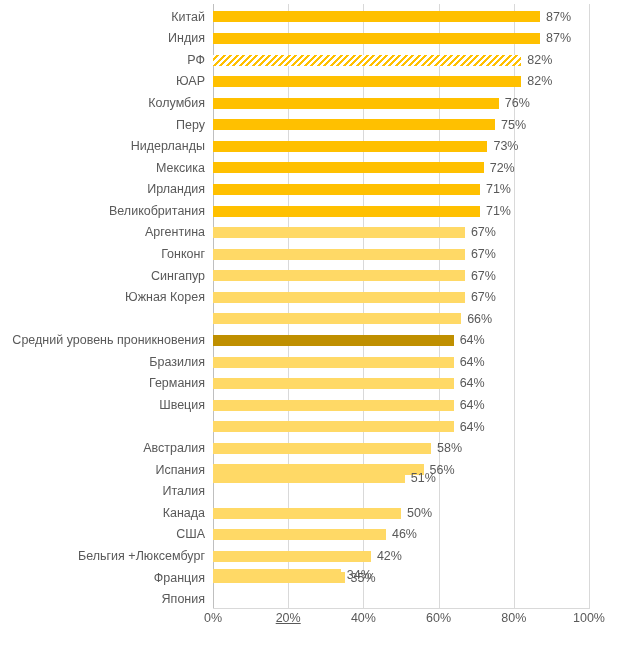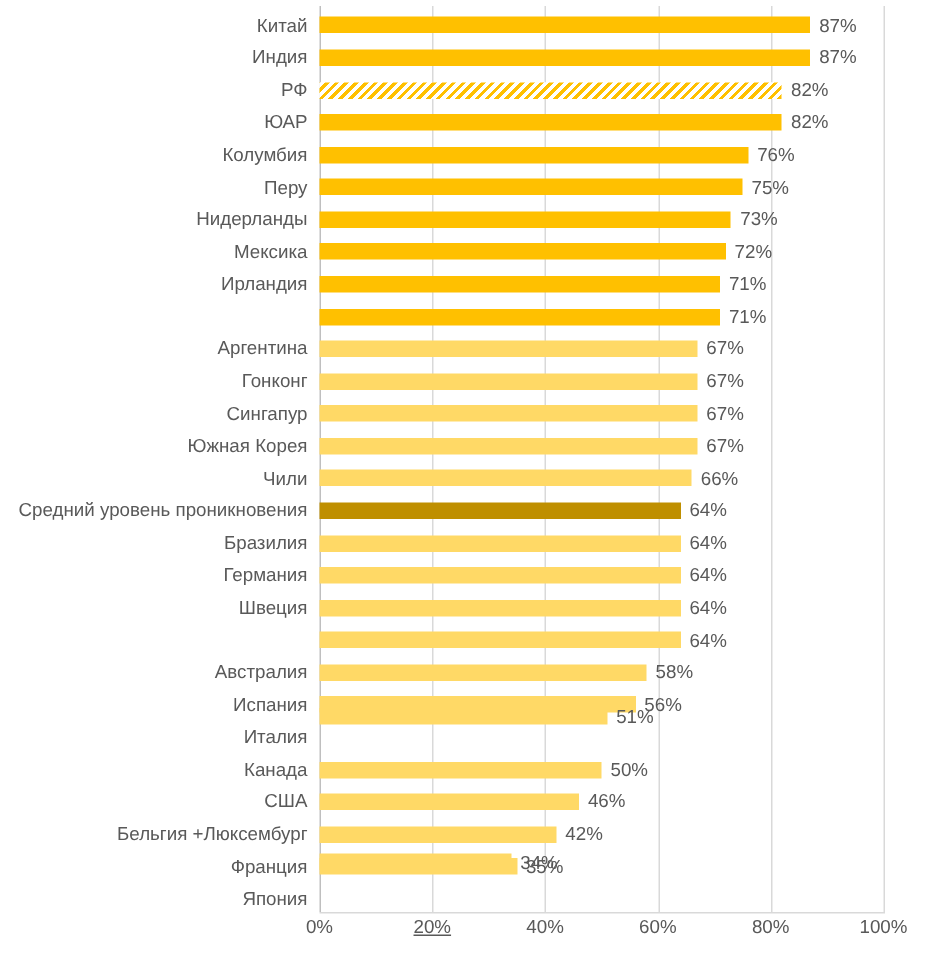--- a/index.html
+++ b/index.html
@@ -143,25 +143,25 @@
   <div class="cat-labels">
       <div class="cat-label" style="top: 0px;">Китай</div>
       <div class="cat-label" style="top: 21.5714px;">Индия</div>
       <div class="cat-label" style="top: 43.1429px;">РФ</div>
       <div class="cat-label" style="top: 64.7143px;">ЮАР</div>
       <div class="cat-label" style="top: 86.2857px;">Колумбия</div>
       <div class="cat-label" style="top: 107.857px;">Перу</div>
       <div class="cat-label" style="top: 129.429px;">Нидерланды</div>
       <div class="cat-label" style="top: 151px;">Мексика</div>
       <div class="cat-label" style="top: 172.571px;">Ирландия</div>
+      <div class="cat-label" style="top: 194.143px;">Великобритания</div>
       <div class="cat-label" style="top: 215.714px;">Аргентина</div>
       <div class="cat-label" style="top: 237.286px;">Гонконг</div>
       <div class="cat-label" style="top: 258.857px;">Сингапур</div>
       <div class="cat-label" style="top: 280.429px;">Южная Корея</div>
-      <div class="cat-label" style="top: 302px;">Чили</div>
       <div class="cat-label" style="top: 323.571px; padding-left: 44px;">Средний уровень проникновения</div>
       <div class="cat-label" style="top: 345.143px;">Бразилия</div>
       <div class="cat-label" style="top: 366.714px;">Германия</div>
       <div class="cat-label" style="top: 388.286px;">Швеция</div>
       <div class="cat-label" style="top: 431.429px;">Австралия</div>
       <div class="cat-label" style="top: 453px;">Испания</div>
       <div class="cat-label" style="top: 474.571px;">Италия</div>
       <div class="cat-label" style="top: 496.143px;">Канада</div>
       <div class="cat-label" style="top: 517.714px;">США</div>
       <div class="cat-label" style="top: 539.286px;">Бельгия +Люксембург</div>

